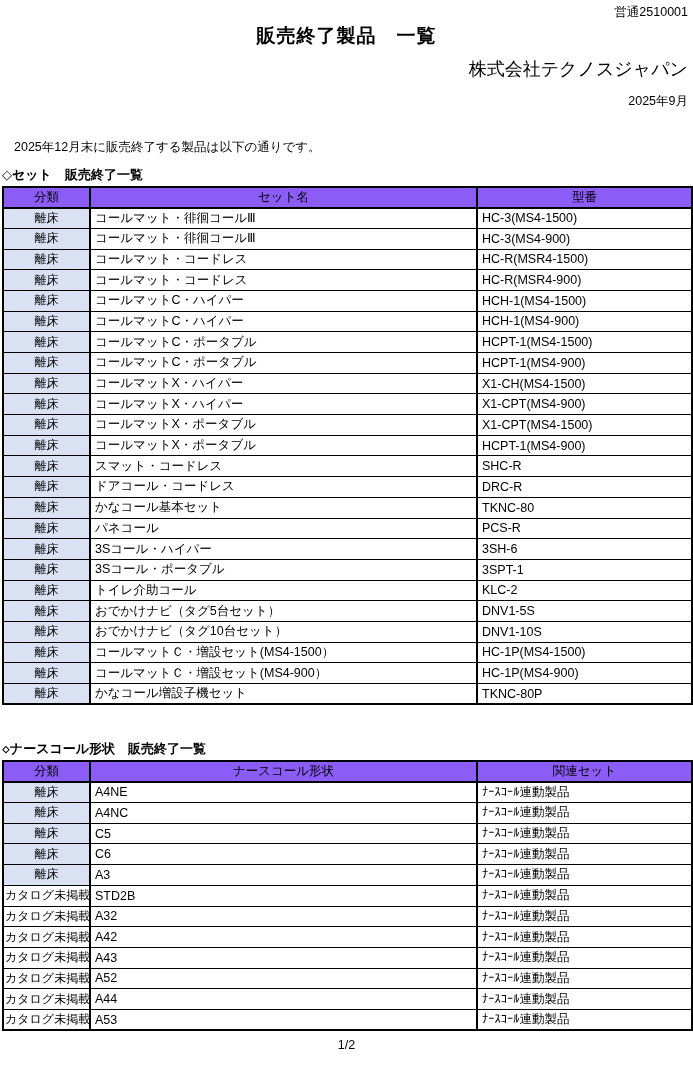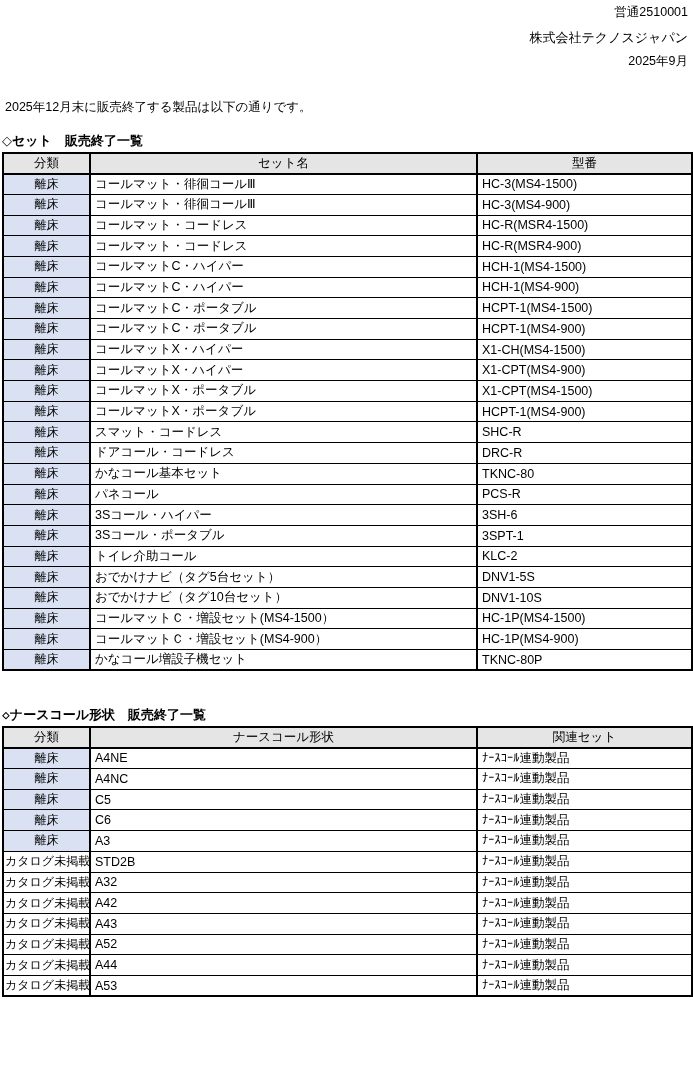--- a/index.html
+++ b/index.html
@@ -19,40 +19,40 @@
   }
   .title {
     text-align: center;
     font-size: 19px;
     font-weight: bold;
     margin-top: 2px;
     letter-spacing: 1px;
   }
   .company {
     text-align: right;
-    font-size: 13px;
+    font-size: 18px;
     margin-top: 8px;
     padding-right: 5px;
   }
   .date {
     text-align: right;
     font-size: 12.5px;
-    margin-top: 6px;
+    margin-top: 12px;
     padding-right: 5px;
   }
   .intro {
     font-size: 12.5px;
-    margin: 29px 0 0 5px;
+    margin: 29px 0 0 14px;
   }
   .section-heading {
     font-size: 13px;
     font-weight: bold;
     margin: 0 0 2px 2px;
   }
-  .section-heading.first { margin-top: 16px; }
+  .section-heading.first { margin-top: 10px; }
   .section-heading.second { margin-top: 35px; font-family: Liberation Mono, monospace; }
 
   table {
     border-collapse: collapse;
     table-layout: fixed;
     width: 689px;
     margin-left: 2px;
     border: 2px solid #000;
   }
   col.c-cat  { width: 87px; }
@@ -61,21 +61,21 @@
 
   th, td {
     border: 1px solid #000;
     height: 20.7px;
     padding: 0 4px;
     overflow: hidden;
     white-space: nowrap;
     vertical-align: middle;
   }
   th {
-    background: #e5e5e5;
+    background: #8b5cf6;
     font-weight: normal;
     font-size: 12.5px;
     text-align: center;
     border-bottom: 2px solid #000;
   }
   th + th, td + td { border-left: 2px solid #000; }
   td { font-size: 12.5px; }
   td.cat { text-align: center; font-size: 12px; padding: 0 1px; }
   td.name, td.model { text-align: left; }
   .footer {
@@ -86,20 +86,21 @@
     font-size: 12.5px;
   }
 </style>
 </head>
 <body>
 
 <div class="page">
 
   <div class="doc-number">営通2510001</div>
 
+  <div class="title">販売終了製品　一覧</div>
 
   <div class="company">株式会社テクノスジャパン</div>
   <div class="date">2025年9月</div>
 
   <div class="intro">2025年12月末に販売終了する製品は以下の通りです。</div>
 
   <div class="section-heading first">◇セット　販売終了一覧</div>
 
   <table>
     <colgroup>
@@ -347,14 +348,15 @@
         </tr>
 
         <tr>
           <td class="cat" style="background: rgb(255, 255, 255);">カタログ未掲載</td>
           <td class="name">A53</td>
           <td class="model">ﾅｰｽｺｰﾙ連動製品</td>
         </tr>
       </tbody>
   </table>
 
+  <div class="footer">1/2</div>
 
 </div>
 
 </body></html>

